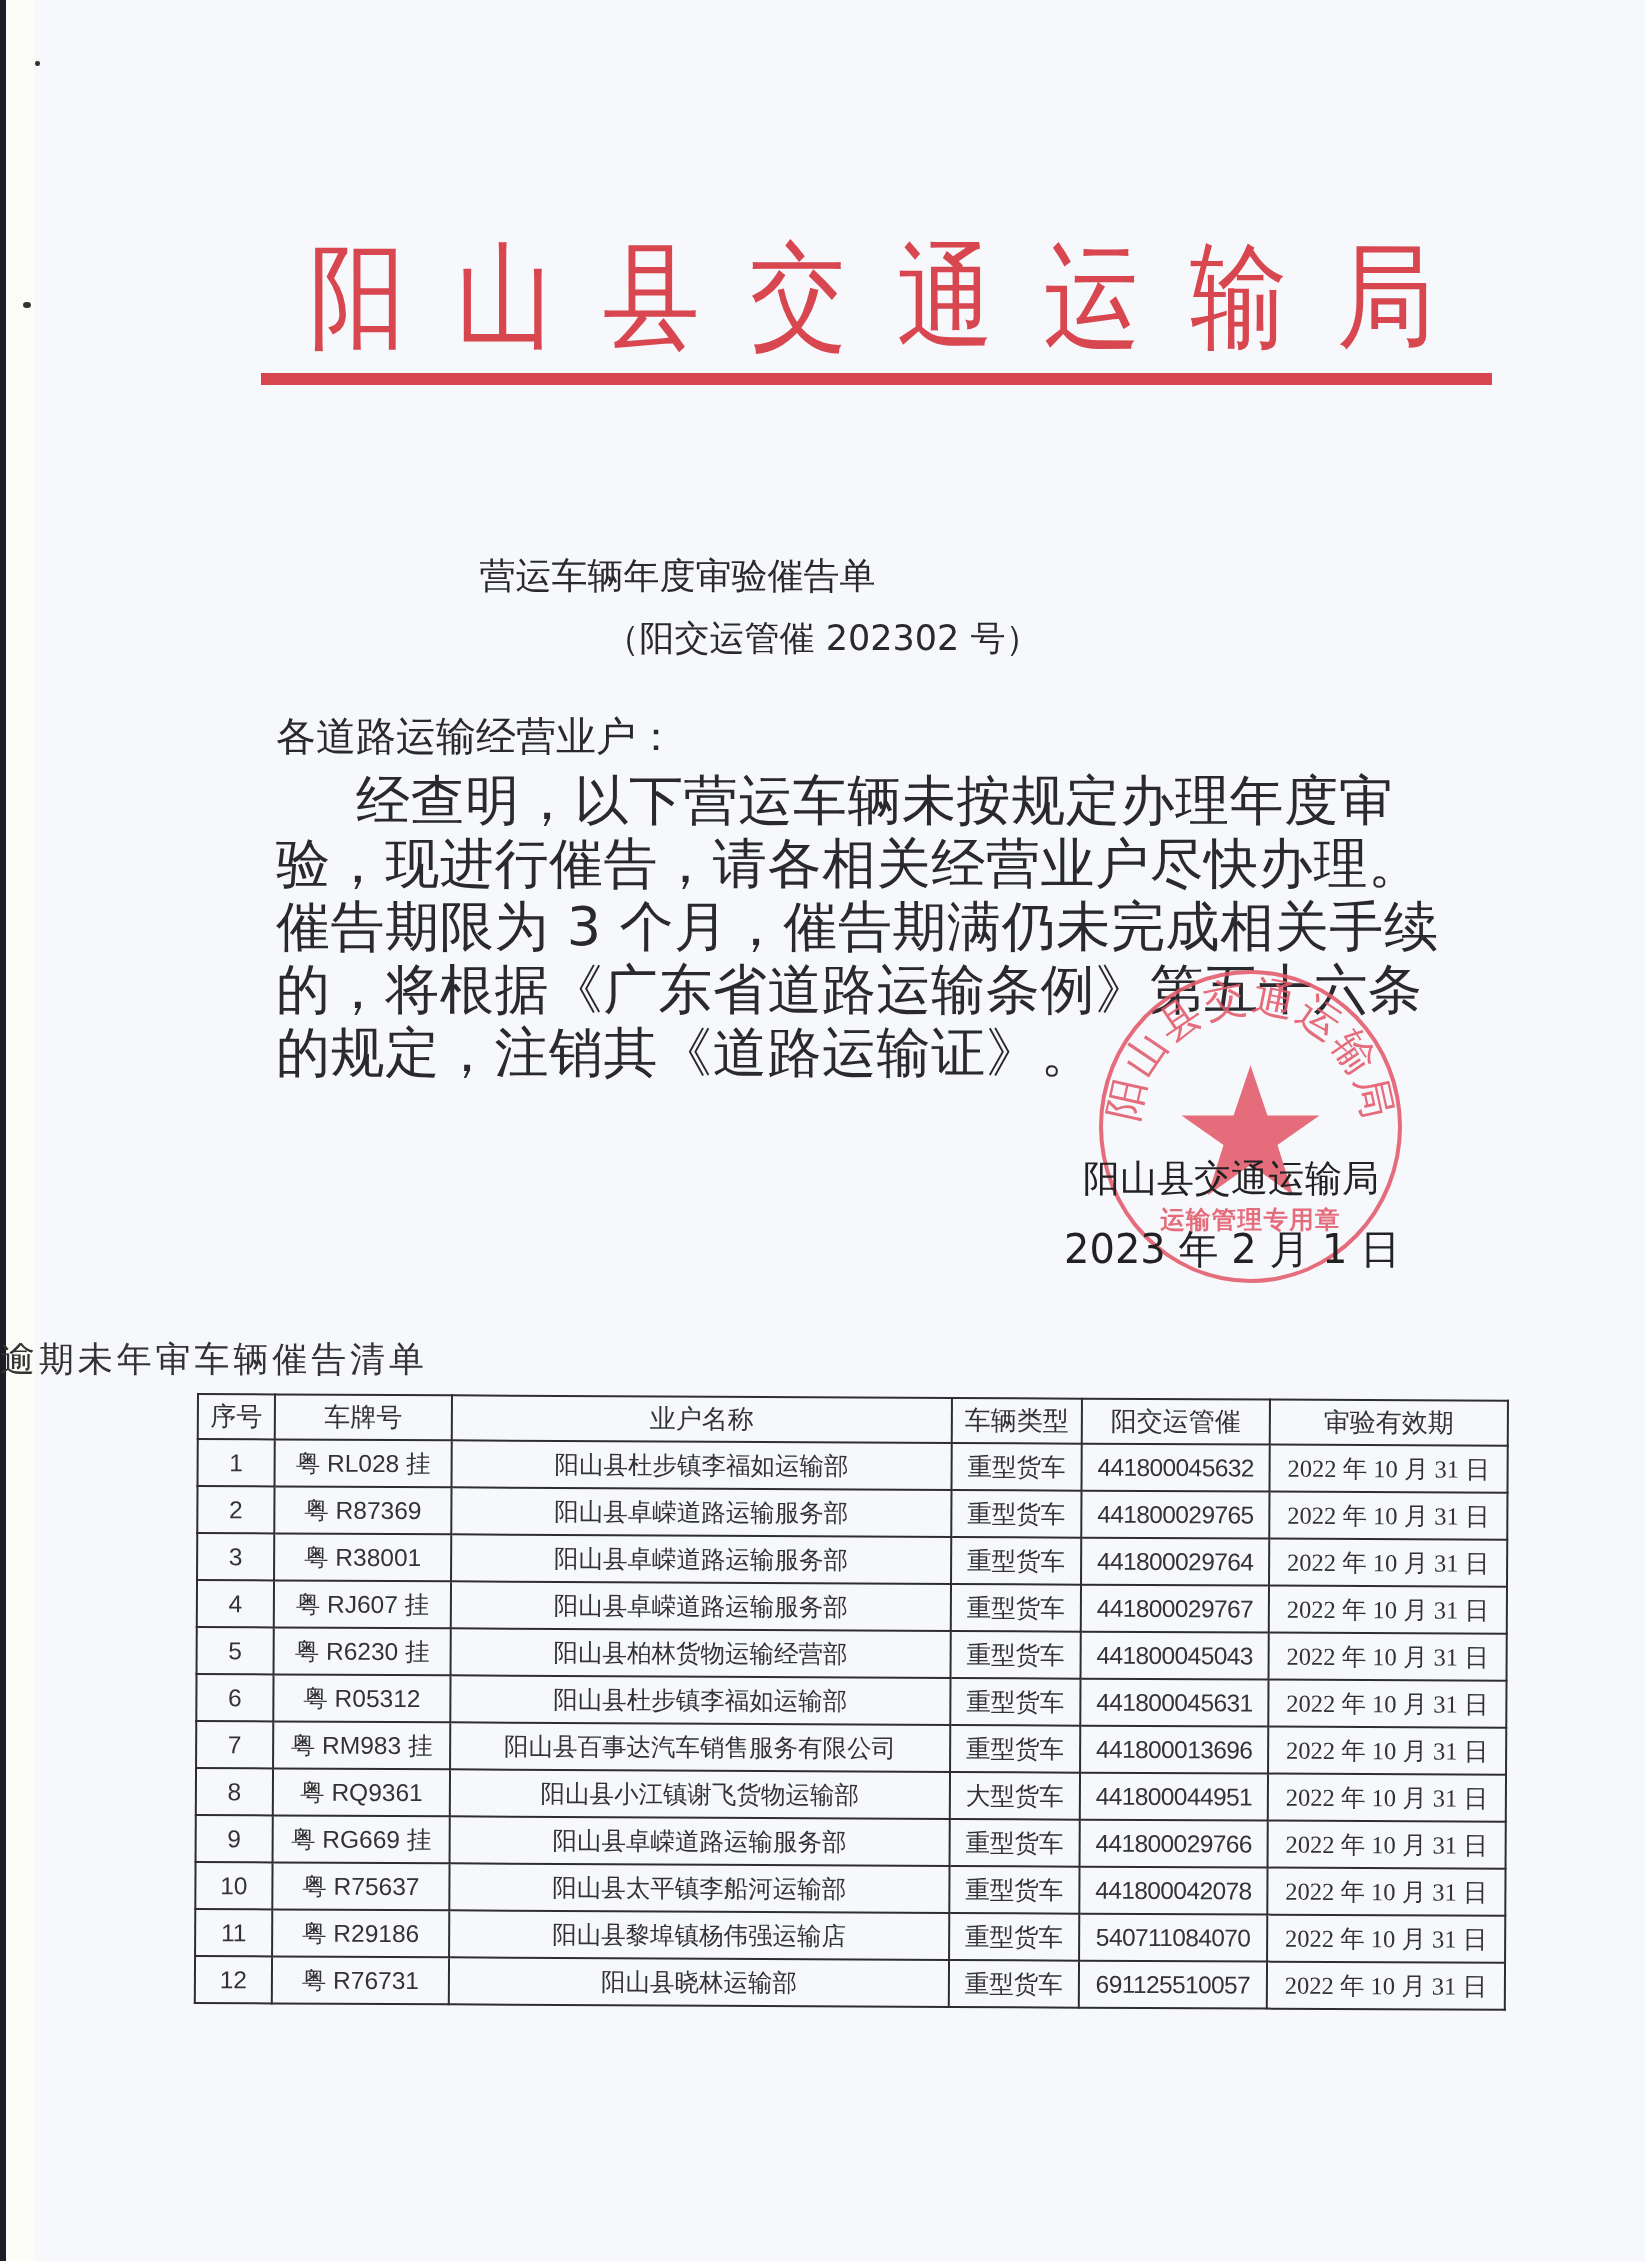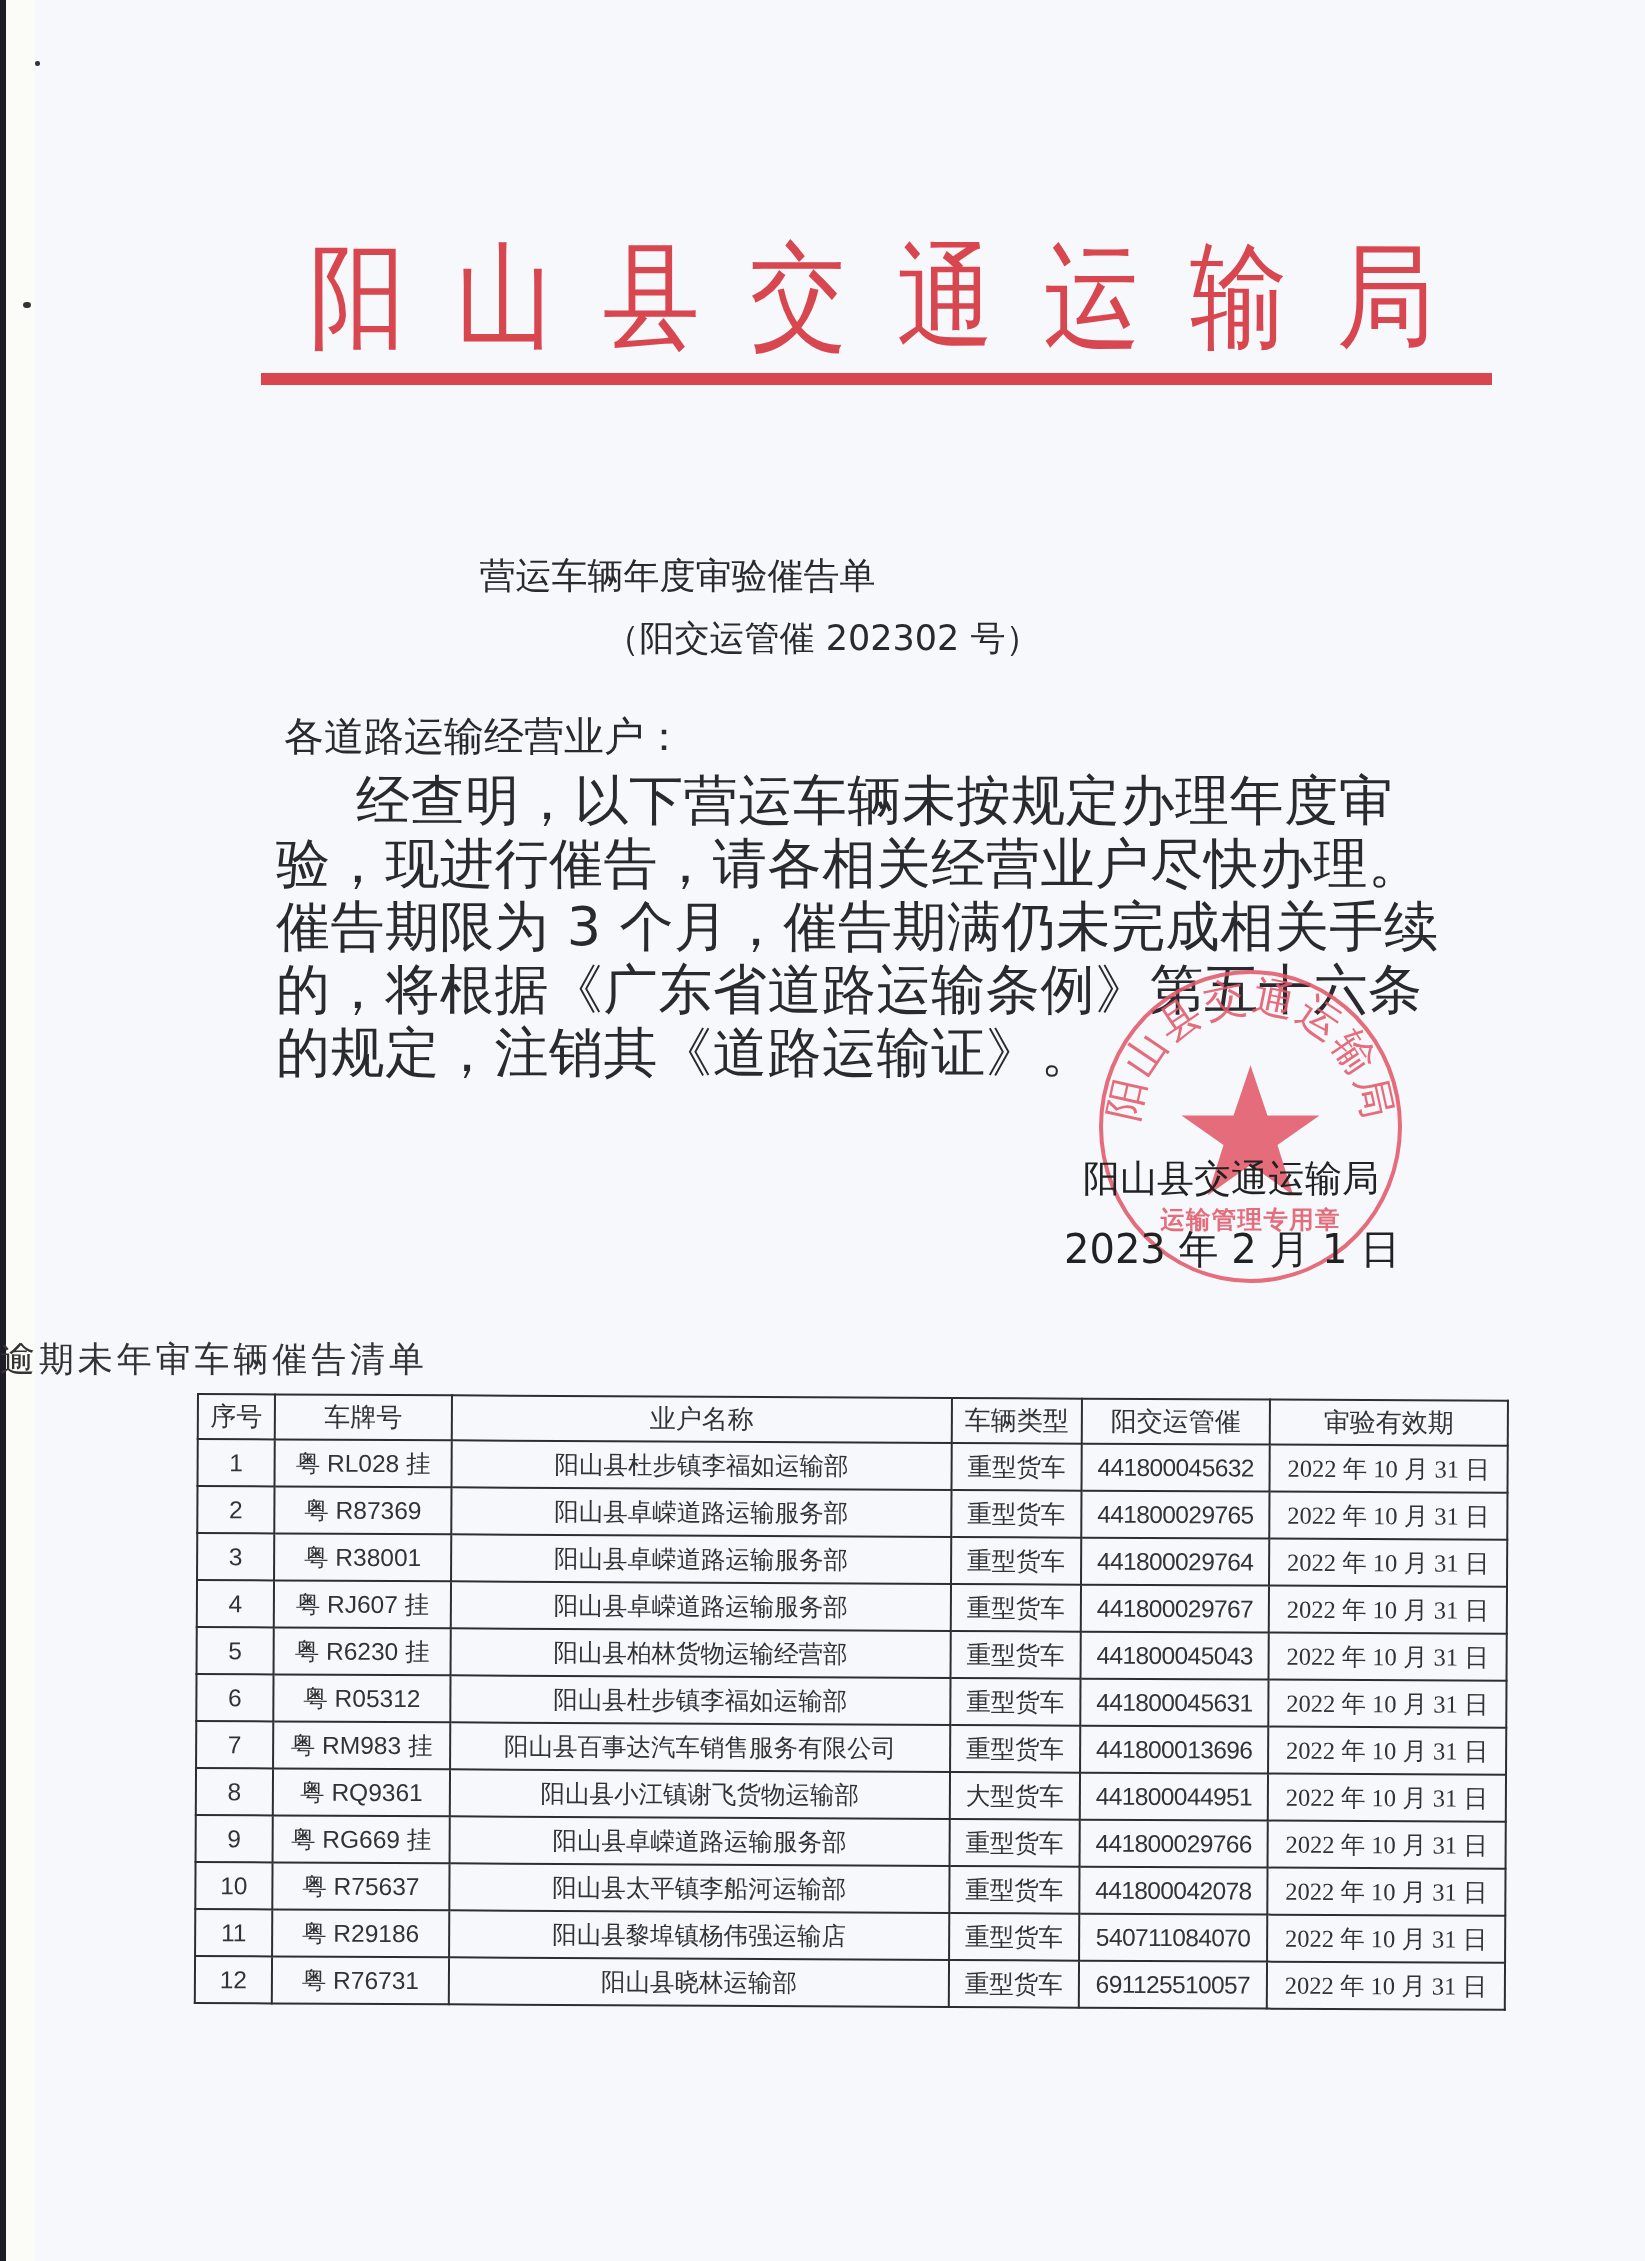--- a/index.html
+++ b/index.html
@@ -22,21 +22,21 @@
     font-family:"DejaVu Serif", "Liberation Serif", serif;
     color:#d8474f; font-size:97px; line-height:1; transform:scaleY(1.18);
     display:inline-block;
   }
   .red-rule { position:absolute; left:261px; top:373px; width:1231px; height:12.2px; background:#d8474f; }
 
   .doc-title { position:absolute; left:0; width:1355px; text-align:center; font-size:36px; }
   .doc-number { position:absolute; left:0; width:1645px; text-align:center; font-size:35px; }
 
   .body-text { position:absolute; left:276px; width:1180px; font-size:54px; line-height:63px; letter-spacing:0.6px; }
-  .salutation { position:absolute; left:284px; top:709px; font-size:40px; }
+  .salutation { position:absolute; left:276px; top:709px; font-size:40px; }
   .para { text-indent:80px; }
 
   .stamp {
     position:absolute; left:1099px; top:970px; width:303px; height:313px;
     border:4.5px solid #e35a6a; border-radius:50%; box-sizing:border-box;
     opacity:.88;
   }
   .stamp svg { position:absolute; left:0; top:0; width:100%; height:100%; overflow:visible; }
   .stamp-bottom {
     position:absolute; left:0; width:100%; top:229px; text-align:center;

